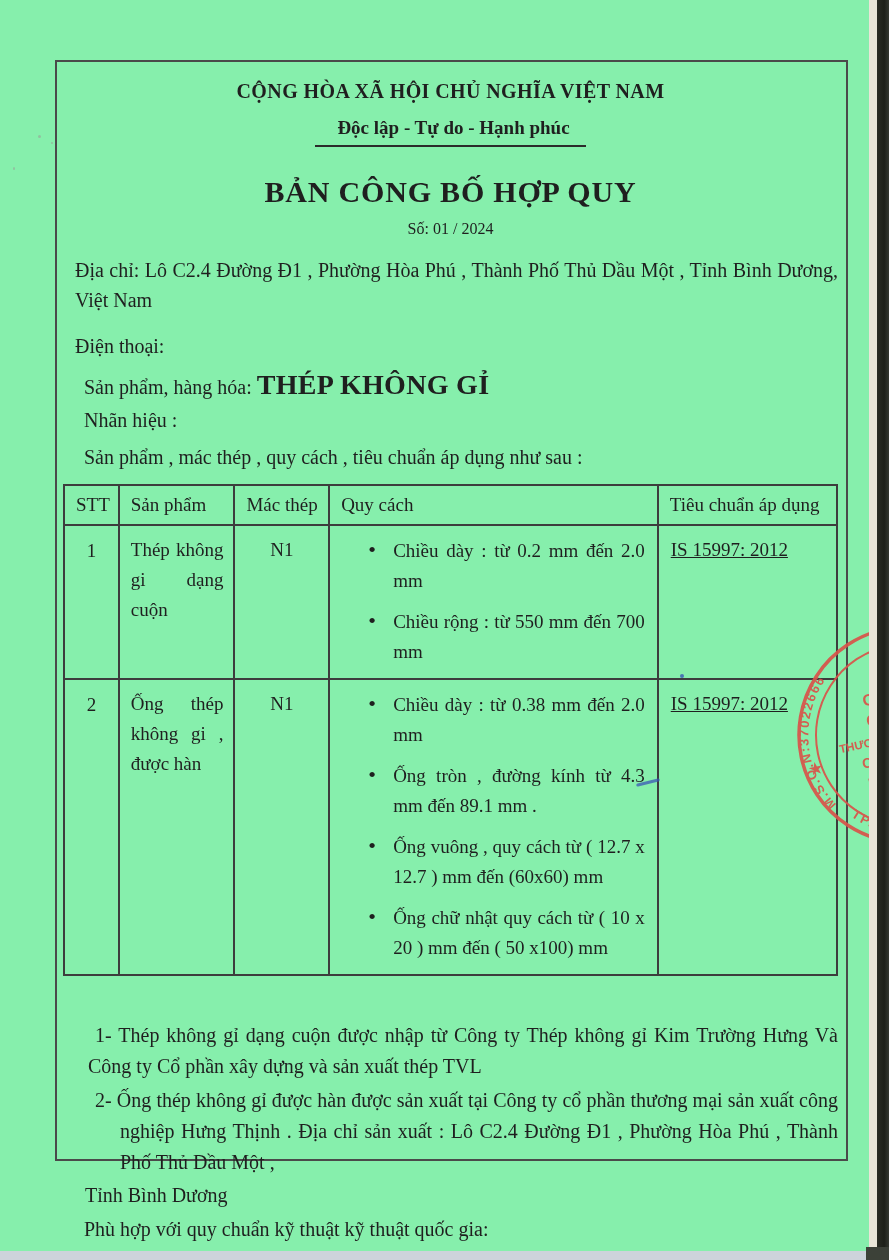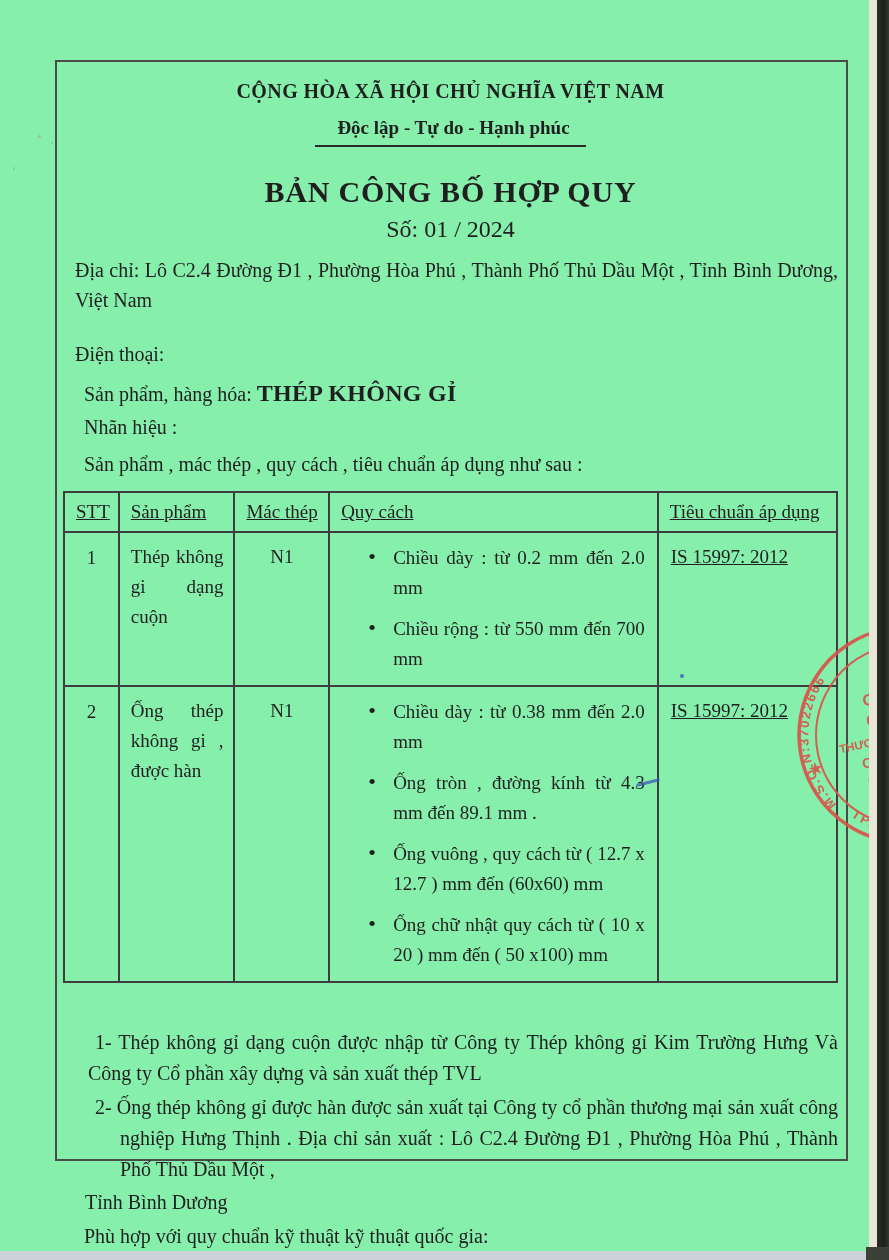--- a/index.html
+++ b/index.html
@@ -25,47 +25,46 @@
     font-size:20px; line-height:30px;
   }
   .center { text-align:center; }
   .national-title { font-weight:bold; font-size:20px; letter-spacing:.4px; }
   .motto-wrap { margin-top:6px; }
   .motto {
     display:inline-block; font-weight:bold; font-size:19px;
     border-bottom:2.5px solid #2b2b2b; padding:0 16px 2px 22px;
   }
   .doc-title { margin-top:30px; font-weight:bold; font-size:30px; letter-spacing:.8px; }
-  .doc-number { margin-top:7px; font-size:24px; }
+  .doc-number { margin-top:7px; font-size:16px; }
 
   .para { margin-left:12px; text-align:justify; }
   .org-block { margin-top:11px; }
-  .phone-line { margin-top:24px; }
+  .phone-line { margin-top:16px; }
   .indented { margin-left:21px; }
   .product-line { margin-top:9px; }
-  .product-line strong { font-size:24px; letter-spacing:.3px; }
+  .product-line strong { font-size:28px; letter-spacing:.3px; }
   .brand-line { margin-top:3px; }
   .intro-line { margin-top:7px; }
 
   
   table.spec {
     margin-top:12px;
     border-collapse:collapse;
     width:775px;
     font-size:19px;
   }
   table.spec th, table.spec td {
     border:2px solid #3d3d3d;
     vertical-align:top;
   }
   table.spec th {
     font-weight:normal; text-align:left;
     height:40px; vertical-align:middle;
     padding:2px 8px 2px 11px;
-    text-decoration:underline;
   }
   th.c-stt, td.c-stt { width:54px; text-align:center; }
   th.c-sp,  td.c-sp  { width:116px; }
   th.c-mt,  td.c-mt  { width:95px; }
   th.c-qc,  td.c-qc  { width:330px; }
   th.c-tc,  td.c-tc  { width:180px; }
   td.c-stt { padding-top:10px; }
   td.c-sp  { padding:9px 10px 0 11px; text-align:justify; }
   td.c-mt  { padding-top:9px; text-align:center; }
   td.c-tc  { padding:9px 8px 0 12px;text-decoration:underline; }

